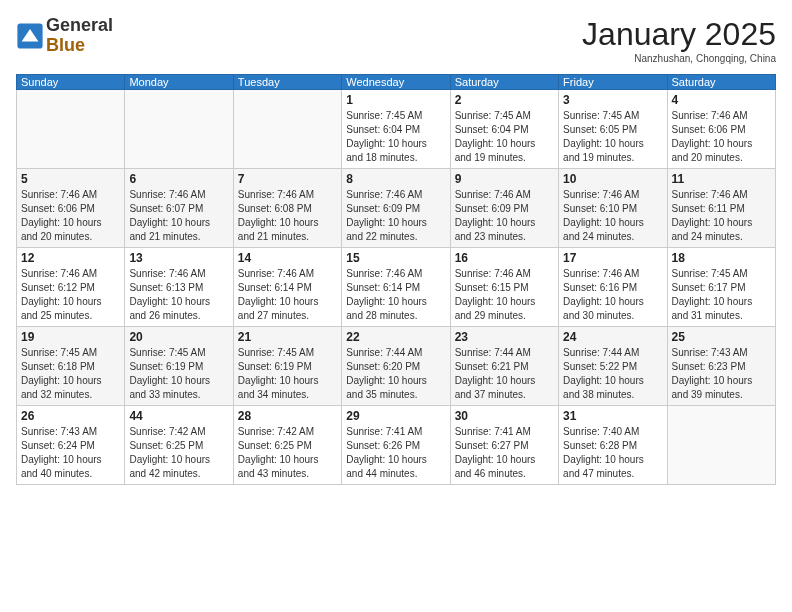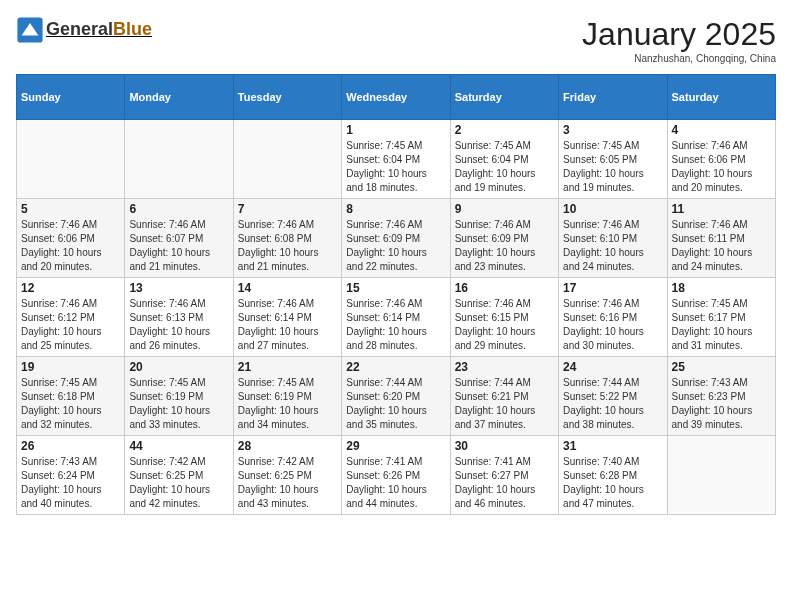--- a/index.html
+++ b/index.html
@@ -15,23 +15,22 @@
       justify-content: space-between;
       align-items: flex-start;
       margin-bottom: 10px;
     }
     .logo {
       display: flex;
       align-items: center;
     }
     .logo-text {
       display: flex;
-      flex-direction: row;
+      flex-direction: column;
       line-height: 1.1;
-      text-decoration: underline;
     }
     .logo-general {
       font-size: 18px;
       font-weight: bold;
       color: #333;
     }
     .logo-blue {
       font-size: 18px;
       font-weight: bold;
       color: #a16207;
@@ -55,23 +54,23 @@
       color: #444;
     }
     .calendar {
       width: 100%;
       border-collapse: collapse;
       font-size: 10.5px;
     }
     .calendar thead th {
       background: #2979c4;
       color: #fff;
-      padding: 16px 4px;
+      padding: 1px 4px;
       text-align: left;
-      font-weight: bold;
+      font-weight: normal;
       font-size: 11px;
       border: 1px solid #2468a8;
     }
     .calendar tbody td {
       border: 1px solid #ccc;
       vertical-align: top;
       padding: 3px 4px;
       width: 107px;
       min-height: 70px;
       background: #fff;

